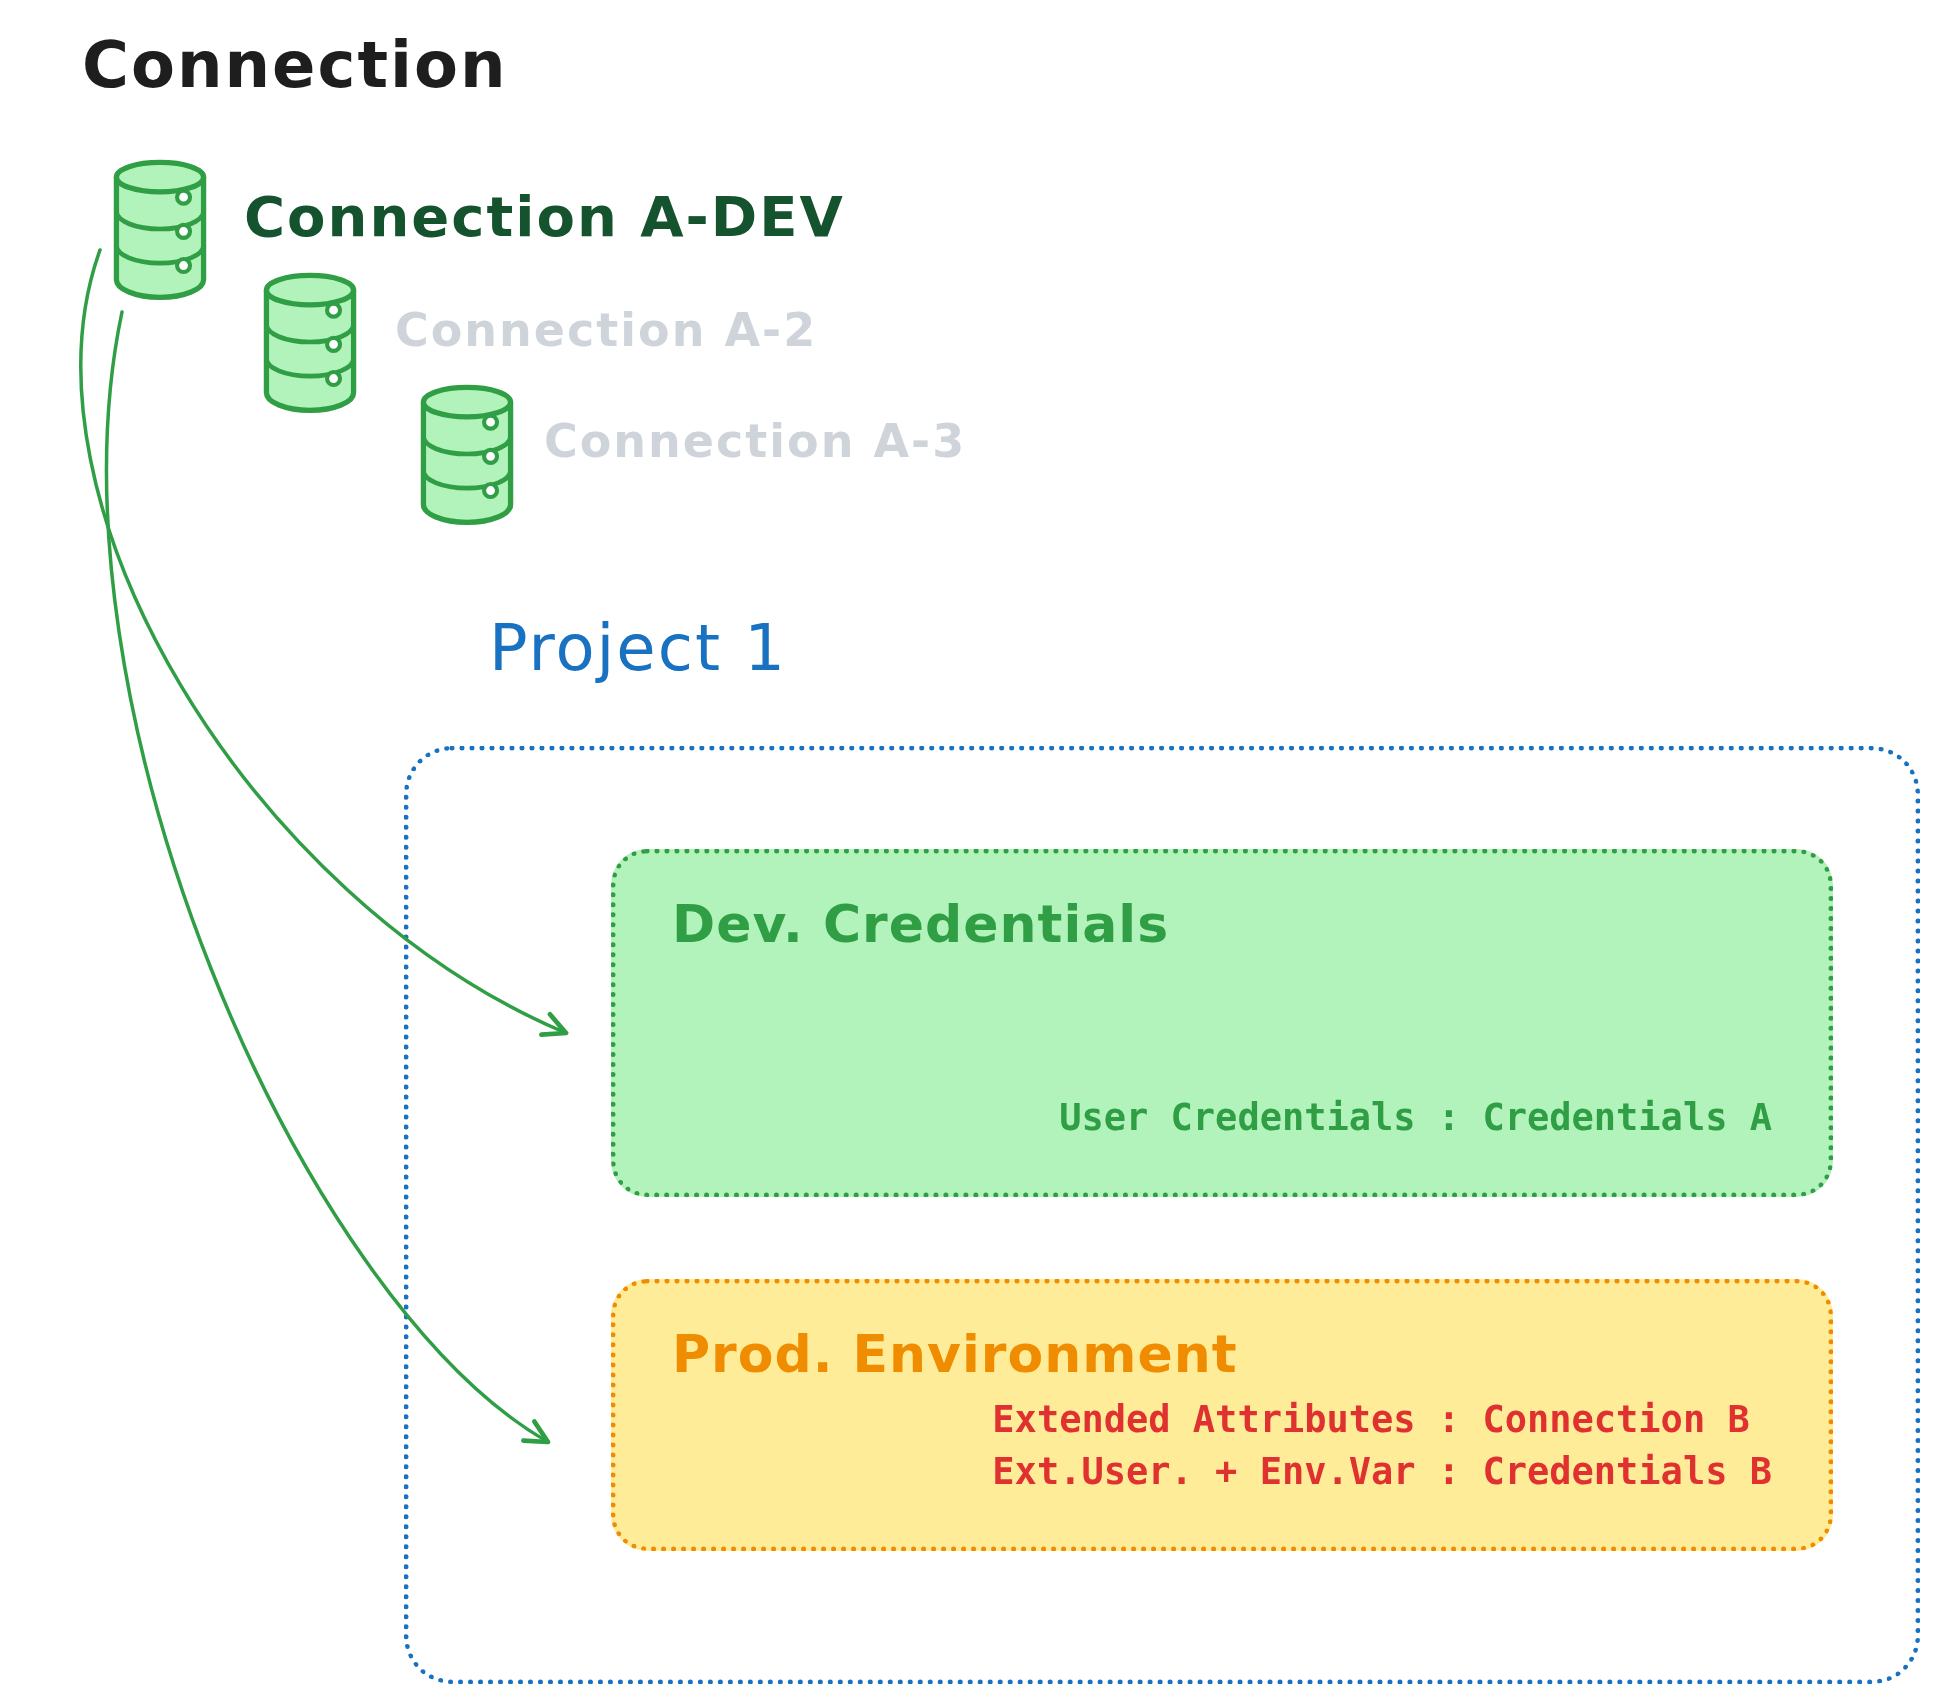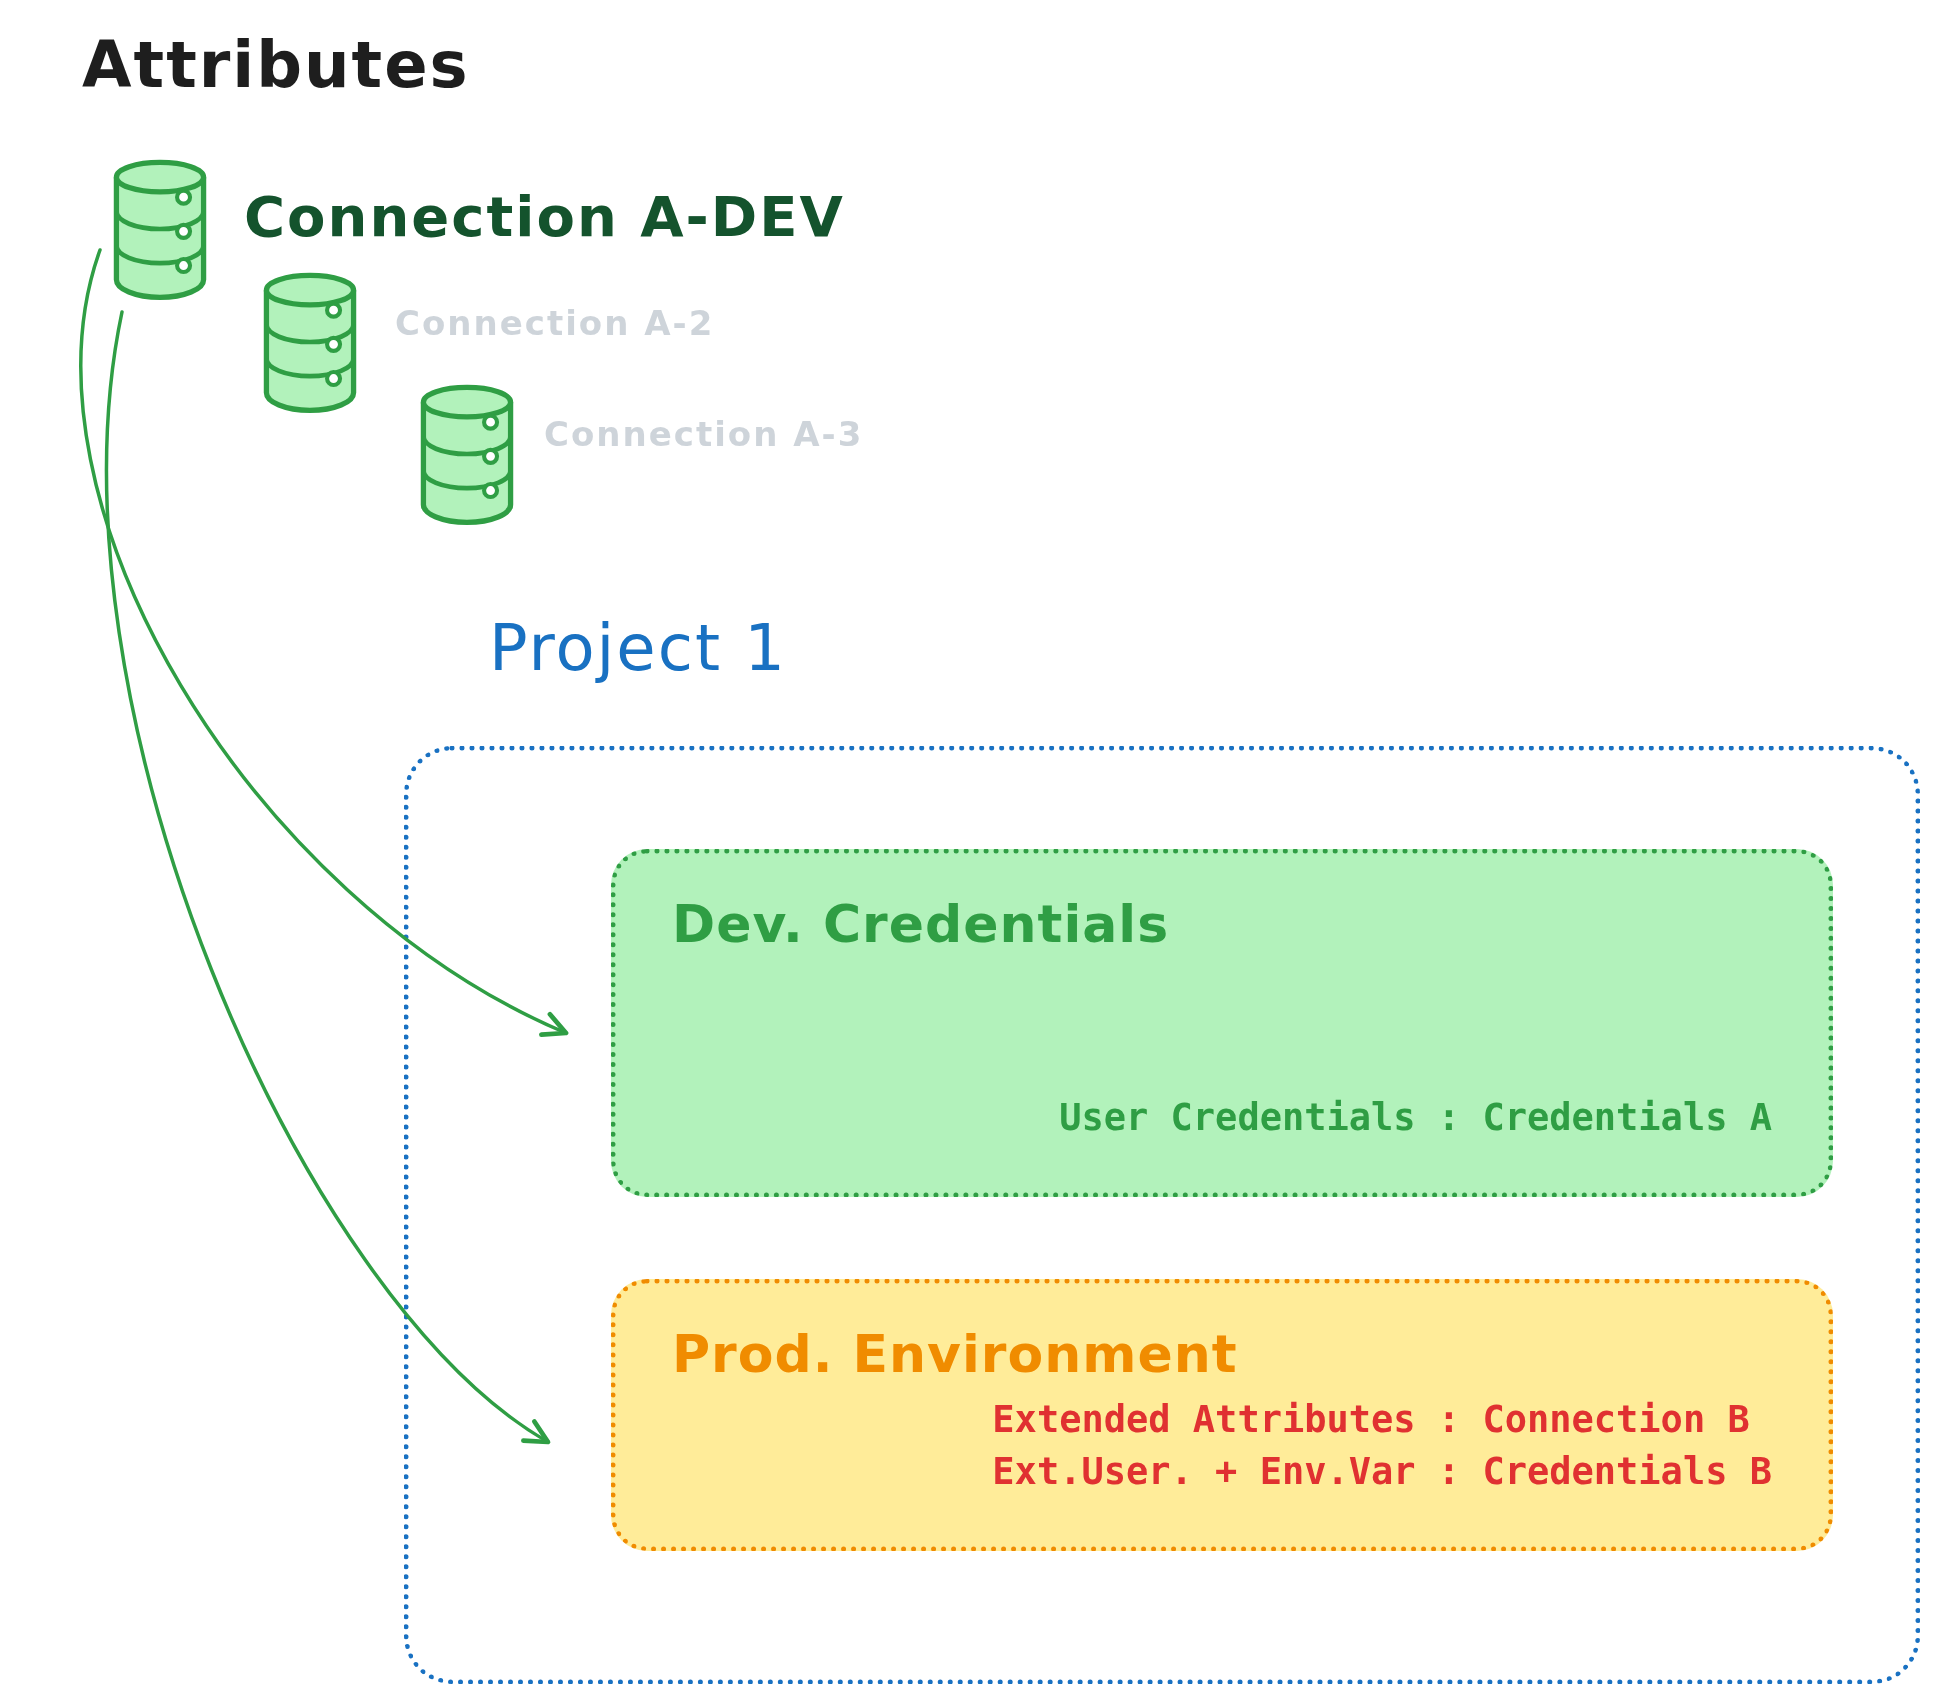--- a/index.html
+++ b/index.html
@@ -27,21 +27,21 @@
   .db-group { position: absolute; }
   .db-icon { display: block; }
 
   .conn-label {
     position: absolute;
     font-weight: 700;
     letter-spacing: 2px;
     white-space: nowrap;
   }
   .conn-label.active { color: #14532d; font-size: 56px; }
-  .conn-label.muted  { color: #ced4da; font-size: 34px; }
+  .conn-label.muted  { color: #ced4da; font-size: 46px; }
 
   .project-title {
     position: absolute;
     left: 489px;
     top: 611px;
     font-size: 64px;
     font-weight: 400;
     color: #1971c2;
     letter-spacing: 2px;
   }
@@ -110,21 +110,21 @@
     width: 1938px;
     height: 1691px;
     pointer-events: none;
   }
 </style>
 </head>
 <body>
 
 <div class="canvas">
 
-  <h1 class="diagram-title">Attributes</h1>
+  <h1 class="diagram-title">Connection</h1>
 
   <div class="db-group" style="left:107px; top:157px;">
     <svg class="db-icon" width="106" height="144" viewBox="0 0 90 122" aria-hidden="true">
       <path d="M8 17 V104 C8 112 24 119 45 119 C66 119 82 112 82 104 V17" fill="#b2f2bb" stroke="#2f9e44" stroke-width="4.5" stroke-linejoin="round"></path>
       <ellipse cx="45" cy="17" rx="37" ry="12.5" fill="#b2f2bb" stroke="#2f9e44" stroke-width="4.5"></ellipse>
       <path d="M8 46 C8 54 24 61 45 61 C66 61 82 54 82 46" fill="none" stroke="#2f9e44" stroke-width="4"></path>
       <path d="M8 75 C8 83 24 90 45 90 C66 90 82 83 82 75" fill="none" stroke="#2f9e44" stroke-width="4"></path>
       <circle cx="65" cy="34" r="5.5" fill="#ffffff" stroke="#2f9e44" stroke-width="3.5"></circle>
       <circle cx="65" cy="63" r="5.5" fill="#ffffff" stroke="#2f9e44" stroke-width="3.5"></circle>
       <circle cx="65" cy="92" r="5.5" fill="#ffffff" stroke="#2f9e44" stroke-width="3.5"></circle>

